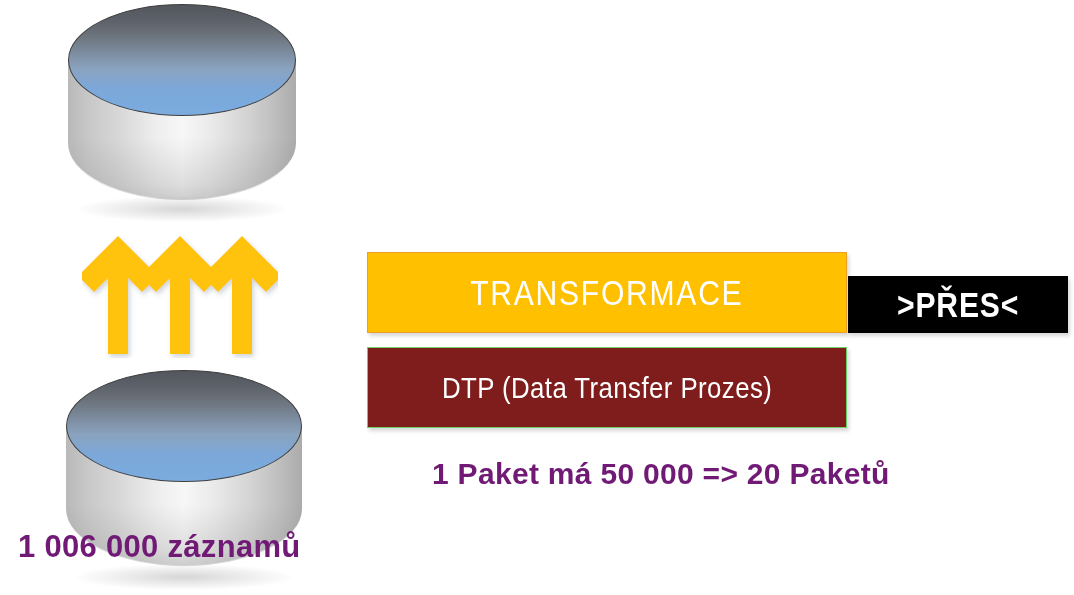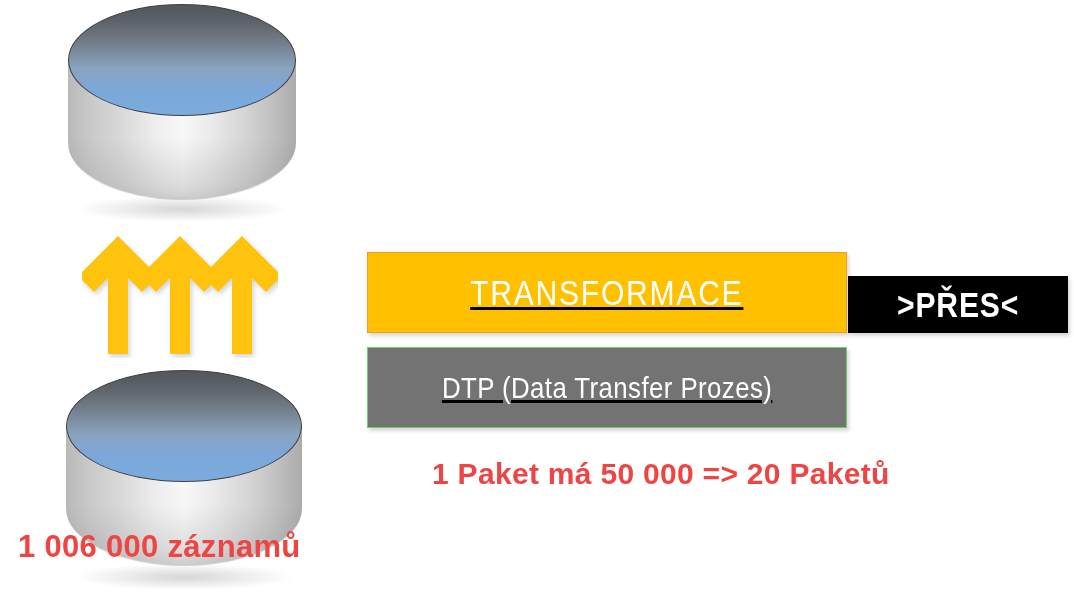--- a/index.html
+++ b/index.html
@@ -104,29 +104,28 @@
   }
   #row-transformace { top: 252px; }
   #row-dtp { top: 347px; }
 
   .bar-main {
     flex: 0 0 480px;
     display: flex;
     align-items: center;
     justify-content: center;
     box-sizing: border-box;
-    text-decoration: underline;
   }
   .bar-amber {
     background: #FFC000;
     border: 1.5px solid #ED9D2B;
     box-shadow: 2px 3px 4px rgba(0,0,0,0.16);
   }
   .bar-green {
-    background: #737373;
+    background: #7f1d1d;
     border: 1.5px solid #6FD06B;
     box-shadow: 2px 3px 4px rgba(0,0,0,0.16);
   }
   .bar-black {
     flex: 1 1 auto;
     margin-left: 1px;
     background: #000000;
     display: flex;
     align-items: center;
     justify-content: center;
@@ -141,21 +140,21 @@
     white-space: nowrap;
     transform: scaleX(0.86);
   }
   .label-big { font-size: 35px; letter-spacing: 2px; }
   .label-mid { font-size: 30px; }
   .label-black { font-size: 35px; font-weight: 700; letter-spacing: 1px; }
 
   
   .caption {
     position: absolute;
-    color: #ef4444;
+    color: #701a75;
     font-family: "Liberation Sans", sans-serif;
     font-weight: bold;
     white-space: nowrap;
   }
   #caption-packets {
     left: 432px;
     top: 457px;
     font-size: 30px;
     letter-spacing: 0.3px;
   }

